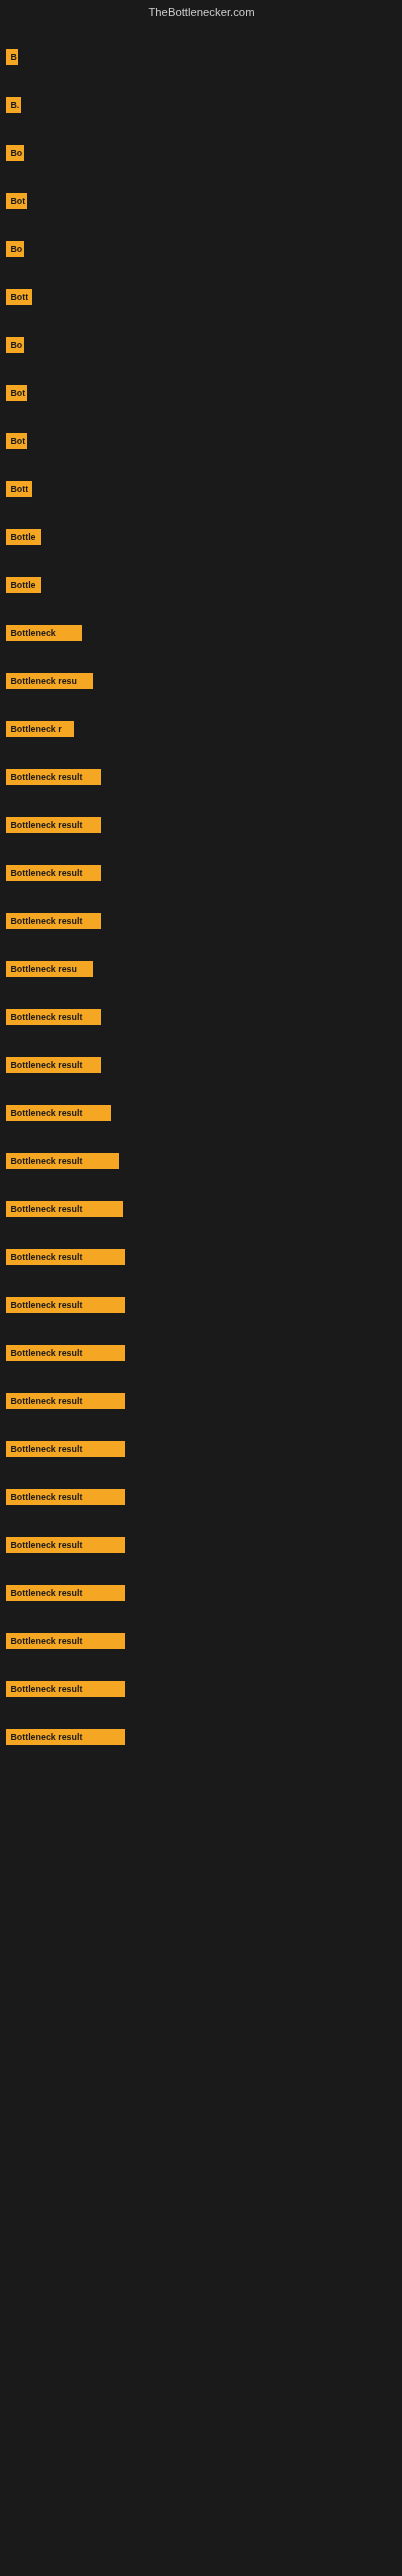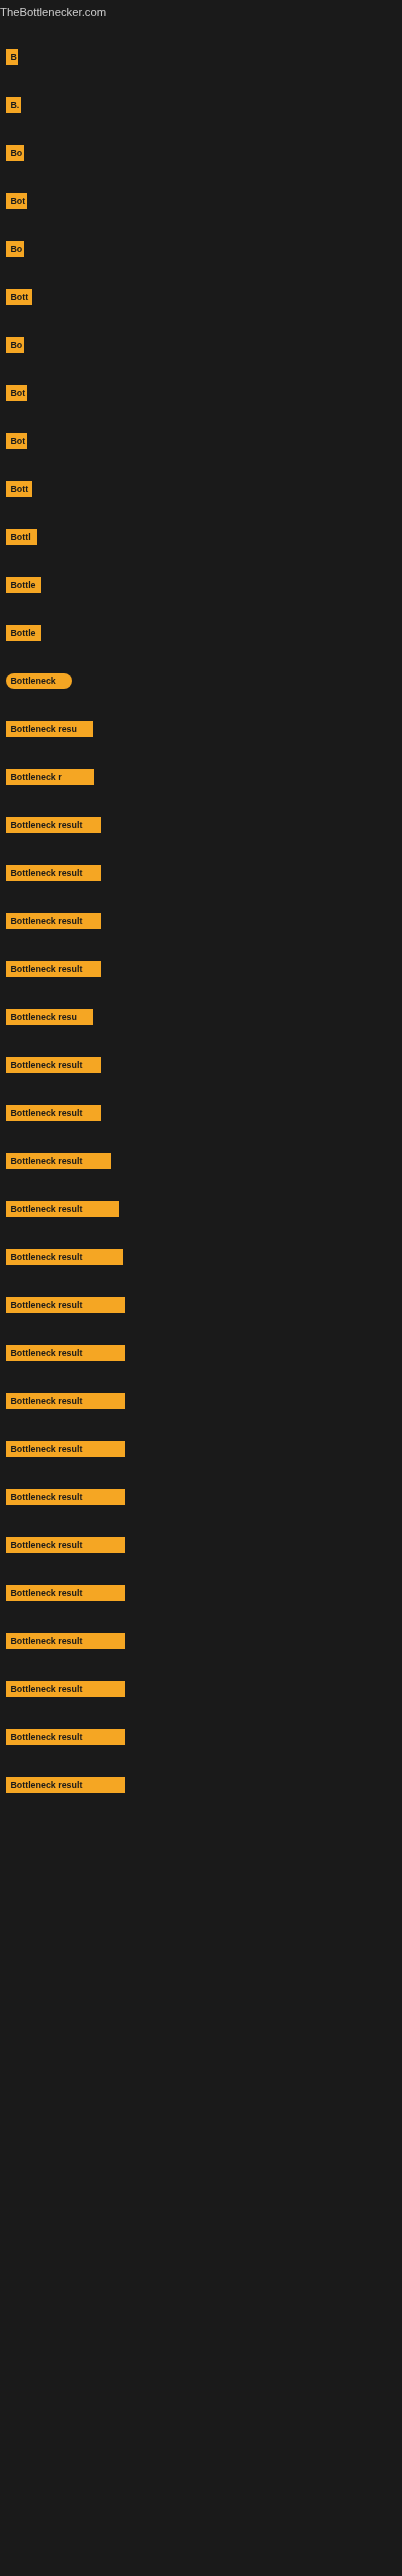--- a/index.html
+++ b/index.html
@@ -8,20 +8,21 @@
       box-sizing: border-box;
     }
     body {
       width: 403px;
       min-height: 2576px;
       background-color: #1a1a1a;
       font-family: Arial, sans-serif;
       position: relative;
     }
     .site-title {
+      text-align: center;
       color: #cccccc;
       font-size: 11.3px;
       padding: 6.4px 0;
       background-color: #1a1a1a;
     }
     .bars-container {
       padding: 8px 0;
       display: flex;
       flex-direction: column;
       gap: 0px;
@@ -75,36 +76,33 @@
     <div class="bar-row">
       <div class="bar-label-box" style="width: 21px;">Bot</div>
     </div>
     <div class="bar-row">
       <div class="bar-label-box" style="width: 21px;">Bot</div>
     </div>
     <div class="bar-row">
       <div class="bar-label-box" style="width: 26px;">Bott</div>
     </div>
     <div class="bar-row">
-      <div class="bar-label-box" style="width: 31px;">Bottl</div>
-    </div>
-    <div class="bar-row">
       <div class="bar-label-box" style="width: 35px;">Bottle</div>
     </div>
     <div class="bar-row">
       <div class="bar-label-box" style="width: 35px;">Bottle</div>
     </div>
     <div class="bar-row">
-      <div class="bar-label-box" style="width: 66px; border-radius: 8px;">Bottleneck</div>
+      <div class="bar-label-box" style="width: 76px;">Bottleneck</div>
     </div>
     <div class="bar-row">
       <div class="bar-label-box" style="width: 87px;">Bottleneck resu</div>
     </div>
     <div class="bar-row">
-      <div class="bar-label-box" style="width: 88px;">Bottleneck r</div>
+      <div class="bar-label-box" style="width: 68px;">Bottleneck r</div>
     </div>
     <div class="bar-row">
       <div class="bar-label-box" style="width: 95px;">Bottleneck result</div>
     </div>
     <div class="bar-row">
       <div class="bar-label-box" style="width: 95px;">Bottleneck result</div>
     </div>
     <div class="bar-row">
       <div class="bar-label-box" style="width: 95px;">Bottleneck result</div>
     </div>

